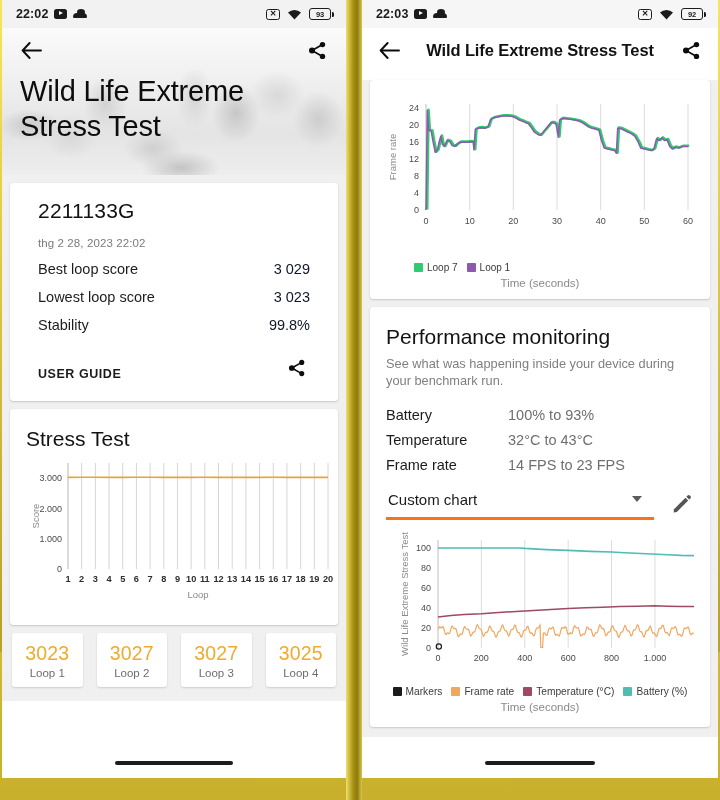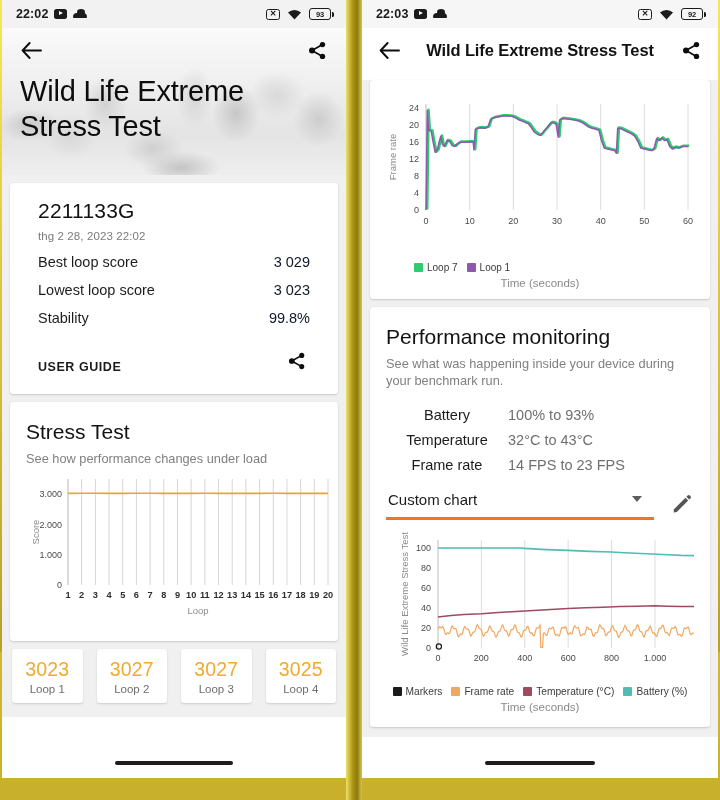--- a/index.html
+++ b/index.html
@@ -80,21 +80,21 @@
     cursor:pointer; background:none; border:none; }
 
   
   .card { background:#fff; border-radius:3px;
     box-shadow:0 1px 2px rgba(0,0,0,.16), 0 0 1px rgba(0,0,0,.10); }
   .sheet { background:#f0f0f0; padding:8px 8px 10px; }
 
   
   .score-card { padding:16px 28px 6px; }
   .score-id { font-size:21px; color:#121212; letter-spacing:.2px; }
-  .score-date { font-size:11.5px; color:#7b7b7b; margin-top:7px; letter-spacing:.1px; }
+  .score-date { font-size:11.5px; color:#7b7b7b; margin-top:14px; letter-spacing:.1px; }
   .kv { display:flex; justify-content:space-between; align-items:center;
     font-size:14.5px; color:#1d1d1d; padding:12px 0 0; }
   .kv .k { color:#1d1d1d; }
   .kv .v { color:#0f172a; }
   .guide-row { display:flex; justify-content:space-between; align-items:flex-end;
     padding:22px 0 14px; }
   .guide-label { font-size:12.5px; font-weight:700; color:#1b1b1b; letter-spacing:.55px; }
 
   
   .stress-card { padding:18px 16px 10px; margin-top:8px; }
@@ -116,21 +116,21 @@
   .chip-lbl { font-size:11.5px; color:#6e6e6e; margin-top:2px; }
 
   
   .appbar { height:44px; display:flex; align-items:center; gap:16px;
     padding:0 14px; background:#fff; }
   .appbar-title { font-size:16.5px; font-weight:700; color:#121212; flex:1;
     text-align:center; letter-spacing:-.1px; }
   .rcard { margin:8px 8px 0; }
   .perf-card { padding:18px 16px 14px; }
   .perf-row { display:flex; font-size:14.5px; color:#1b1b1b; padding:9px 0 0; }
-  .perf-k { width:122px;text-align:center; }
+  .perf-k { width:122px; }
   .perf-v { color:#6f6f6f; }
 
   .select-row { display:flex; align-items:center; gap:14px; padding:14px 16px 6px; }
   .select { flex:1; border-bottom:3px solid #f97316; display:flex; align-items:center;
     justify-content:space-between; padding:4px 2px 9px; cursor:pointer; }
   .select-val { font-size:15px; color:#1b1b1b; }
   .caret { width:0; height:0; border-left:5.5px solid transparent;
     border-right:5.5px solid transparent; border-top:6.5px solid #5d5d5d; margin-right:10px; }
   .pencil { width:26px; height:26px; display:flex; align-items:center; justify-content:center; cursor:pointer; }
 
@@ -223,21 +223,20 @@
               <circle cx="14.5" cy="15.4" r="2.7" fill="#0d0d0d"></circle>
               <circle cx="4" cy="9.5" r="3" fill="#0d0d0d"></circle>
               <path d="M4 9.5 14.5 3.6M4 9.5l10.5 5.9" stroke="#0d0d0d" stroke-width="1.7"></path>
             </svg>
           </button>
         </div>
       </div>
 
       <div class="card stress-card">
         <div class="h2">Stress Test</div>
-        <div class="sub">See how performance changes under load</div>
 
         <div class="chartwrap">
           <svg id="svg-stress" width="310" height="160" viewBox="0 0 310 160">
               <text x="36" y="121.2" class="tick" text-anchor="end">0</text>
               <text x="36" y="90.91428571428573" class="tick" text-anchor="end">1.000</text>
               <text x="36" y="60.62857142857143" class="tick" text-anchor="end">2.000</text>
               <text x="36" y="30.342857142857152" class="tick" text-anchor="end">3.000</text>
               <line x1="42" y1="12" x2="42" y2="118" stroke="#bdbdbd" stroke-width="1"></line>
               <line x1="42" y1="12" x2="42" y2="118" stroke="#d6d6d6" stroke-width="1"></line>
               <text x="42" y="131" class="tick-b" text-anchor="middle">1</text>

